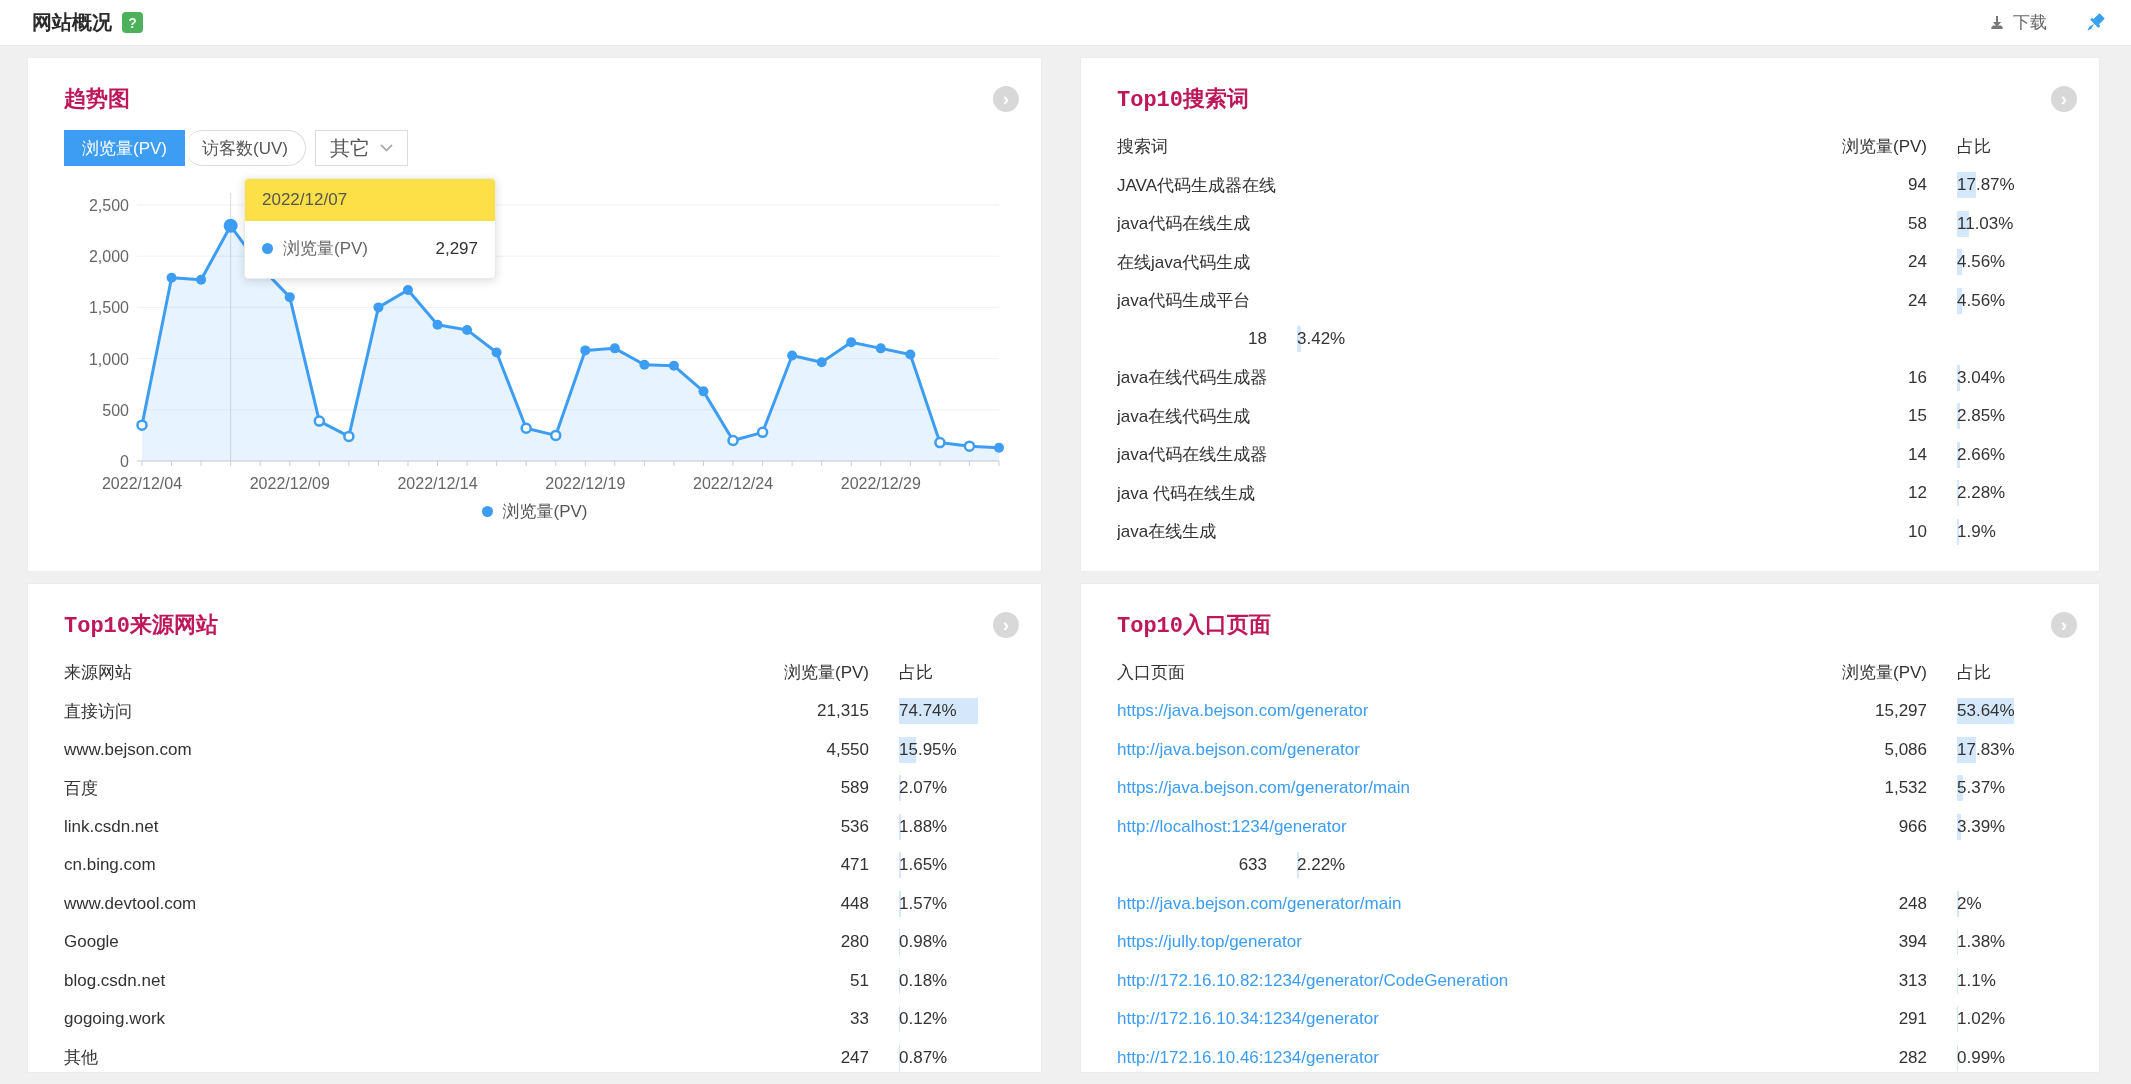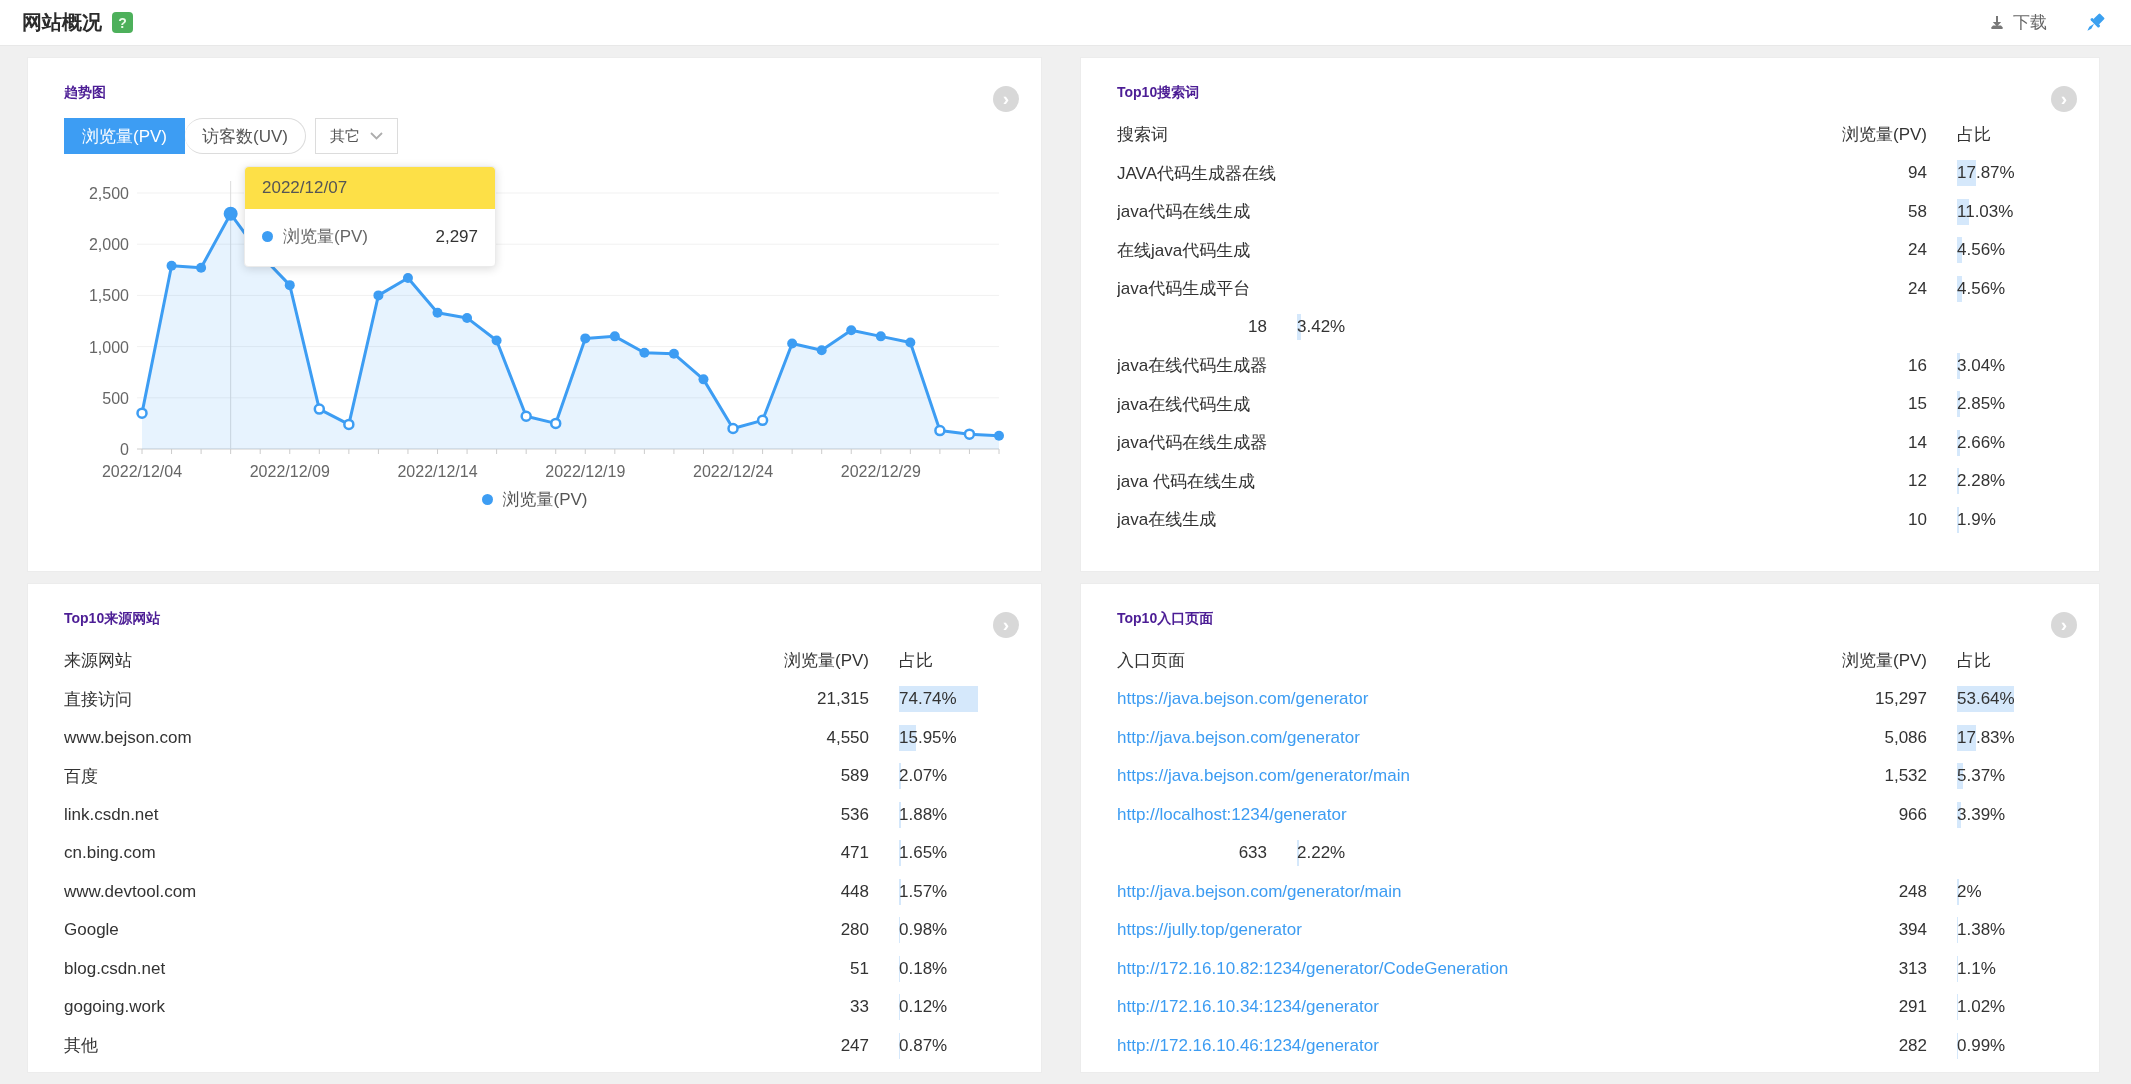--- a/index.html
+++ b/index.html
@@ -1,46 +1,46 @@
 <!DOCTYPE html>
 <html><head>
 <meta charset="utf-8">
 <style>
   * { margin:0; padding:0; box-sizing:border-box; }
   html,body { width:2131px; height:1084px; background:#f0f0f0;
     font-family:"Liberation Sans","DejaVu Sans",sans-serif; color:#333; overflow:hidden; }
 
   
   .topbar { height:46px; background:#fff; border-bottom:1px solid #e8e8e8;
-    display:flex; align-items:center; justify-content:space-between; padding:0 24px 0 22px; }
+    display:flex; align-items:center; justify-content:space-between; padding:0 24px 0 32px; }
   .topbar-left { display:flex; align-items:center; }
   .page-title { font-size:20px; font-weight:bold; color:#2b2b2b; }
   .help-badge { margin-left:10px; width:21px; height:21px; border-radius:4px; background:#4db05b;
     color:#eafbe9; font-size:14px; font-weight:bold; display:inline-flex; align-items:center; justify-content:center; }
   .topbar-right { display:flex; align-items:center; }
   .download-btn { display:flex; align-items:center; gap:7px; color:#666; font-size:17px; cursor:pointer; }
   .pin-btn { margin-left:36px; display:flex; align-items:center; cursor:pointer; }
 
   
   .grid { padding:11px 27px; display:grid; grid-template-columns:1015px 1020px;
     grid-template-rows:515px 490px; column-gap:38px; row-gap:11px; }
   .panel { background:#fff; border:1px solid #ececec; position:relative; padding:26px 36px; overflow:hidden; }
-  .panel-title { font-size:14px; font-weight:bold; color:#4c1d95; }
+  .panel-title { font-size:22px; font-weight:bold; color:#be185d;font-family:Liberation Mono, monospace; }
   .expand-btn { position:absolute; top:28px; right:22px; width:26px; height:26px; border-radius:50%;
     background:#d8d8d8; color:#fff; display:flex; align-items:center; justify-content:center;
     font-size:19px; font-weight:bold; cursor:pointer; line-height:1; padding-bottom:2px; }
 
   
   .tabs-row { margin-top:16px; display:flex; align-items:center; }
   .tab-group { display:flex; }
   .tab { height:36px; padding:0 17px; font-size:17px; display:flex; align-items:center;
     background:#fff; border:1px solid #dcdcdc; color:#555; cursor:pointer; }
   .tab + .tab { border-left:none;border-radius:18px; }
   .tab.active { background:#3d9df3; border-color:#3d9df3; color:#fff; }
-  .dropdown-btn { margin-left:9px; height:36px; padding:0 14px; font-size:15px; color:#555;
+  .dropdown-btn { margin-left:9px; height:36px; padding:0 14px; font-size:20px; color:#555;
     background:#fff; border:1px solid #dcdcdc; display:flex; align-items:center; gap:10px; cursor:pointer;font-family:Liberation Serif, serif; }
 
   
   .chart-wrap { position:relative; margin-top:14px; }
   .legend-row { margin-top:4px; display:flex; align-items:center; justify-content:center; gap:10px;
     color:#555; font-size:17px; cursor:pointer; }
   .dot { width:11px; height:11px; border-radius:50%; background:#3d9df3; display:inline-block; }
   .tooltip { position:absolute; left:180px; top:-2px; width:252px; background:#fff;
     border:1px solid #ebebeb; border-radius:4px; box-shadow:0 2px 10px rgba(0,0,0,.14);
     z-index:5; pointer-events:none; }

